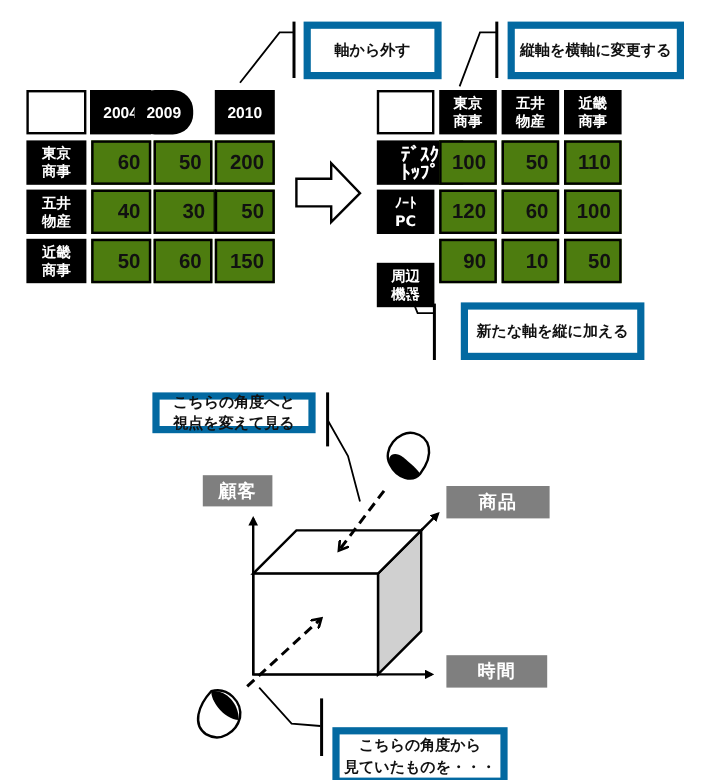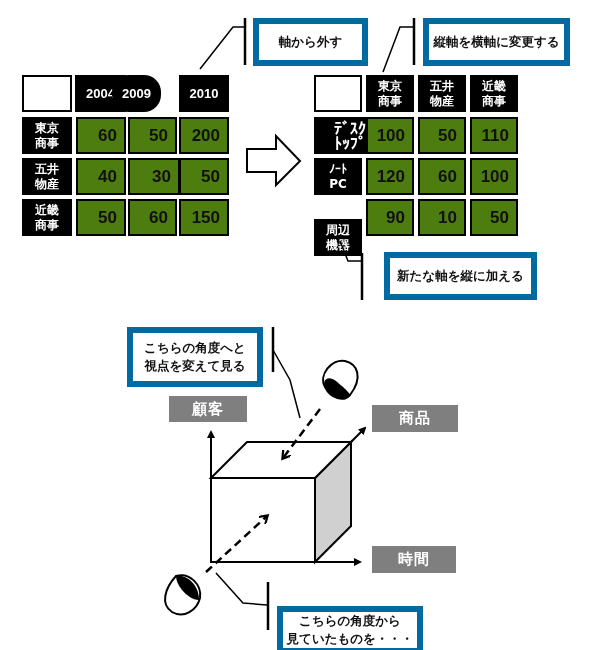--- a/index.html
+++ b/index.html
@@ -135,20 +135,20 @@
 
   <g>
     <polyline points="216,573 243,603 267,605" fill="none" stroke="#000" stroke-width="1.5"></polyline>
     <line x1="268" y1="582" x2="268" y2="630" stroke="#000" stroke-width="2.5"></line>
   </g>
 </svg>
 
 <div class="callout" style="left:253px;top:18px;width:115px;height:48px;">軸から外す</div>
 <div class="callout" style="left:423px;top:18px;width:147px;height:48px;text-align:center;">縦軸を横軸に変更する</div>
 <div class="callout" style="left:372px;top:252px;width:153px;height:48px;margin-left:12px;">新たな軸を縦に加える</div>
-<div class="callout" style="left:127px;top:327px;width:136px;height:60px;">こちらの角度へと
+<div class="callout" style="left:127px;top:327px;width:136px;height:34px;">こちらの角度へと
 視点を変えて見る</div>
 <div class="callout" style="left:277px;top:582px;width:146px;height:48px;margin-top:24px;">こちらの角度から
 見ていたものを・・・</div>
 
-<div class="tag" style="left:169px;top:396px;width:78px;height:26px;">顧客</div>
+<div class="tag" style="left:169px;top:396px;width:58px;height:26px;">顧客</div>
 <div class="tag" style="left:372px;top:405px;width:86px;height:27px;">商品</div>
 <div class="tag" style="left:372px;top:546px;width:84px;height:27px;">時間</div>
 
 </body></html>

